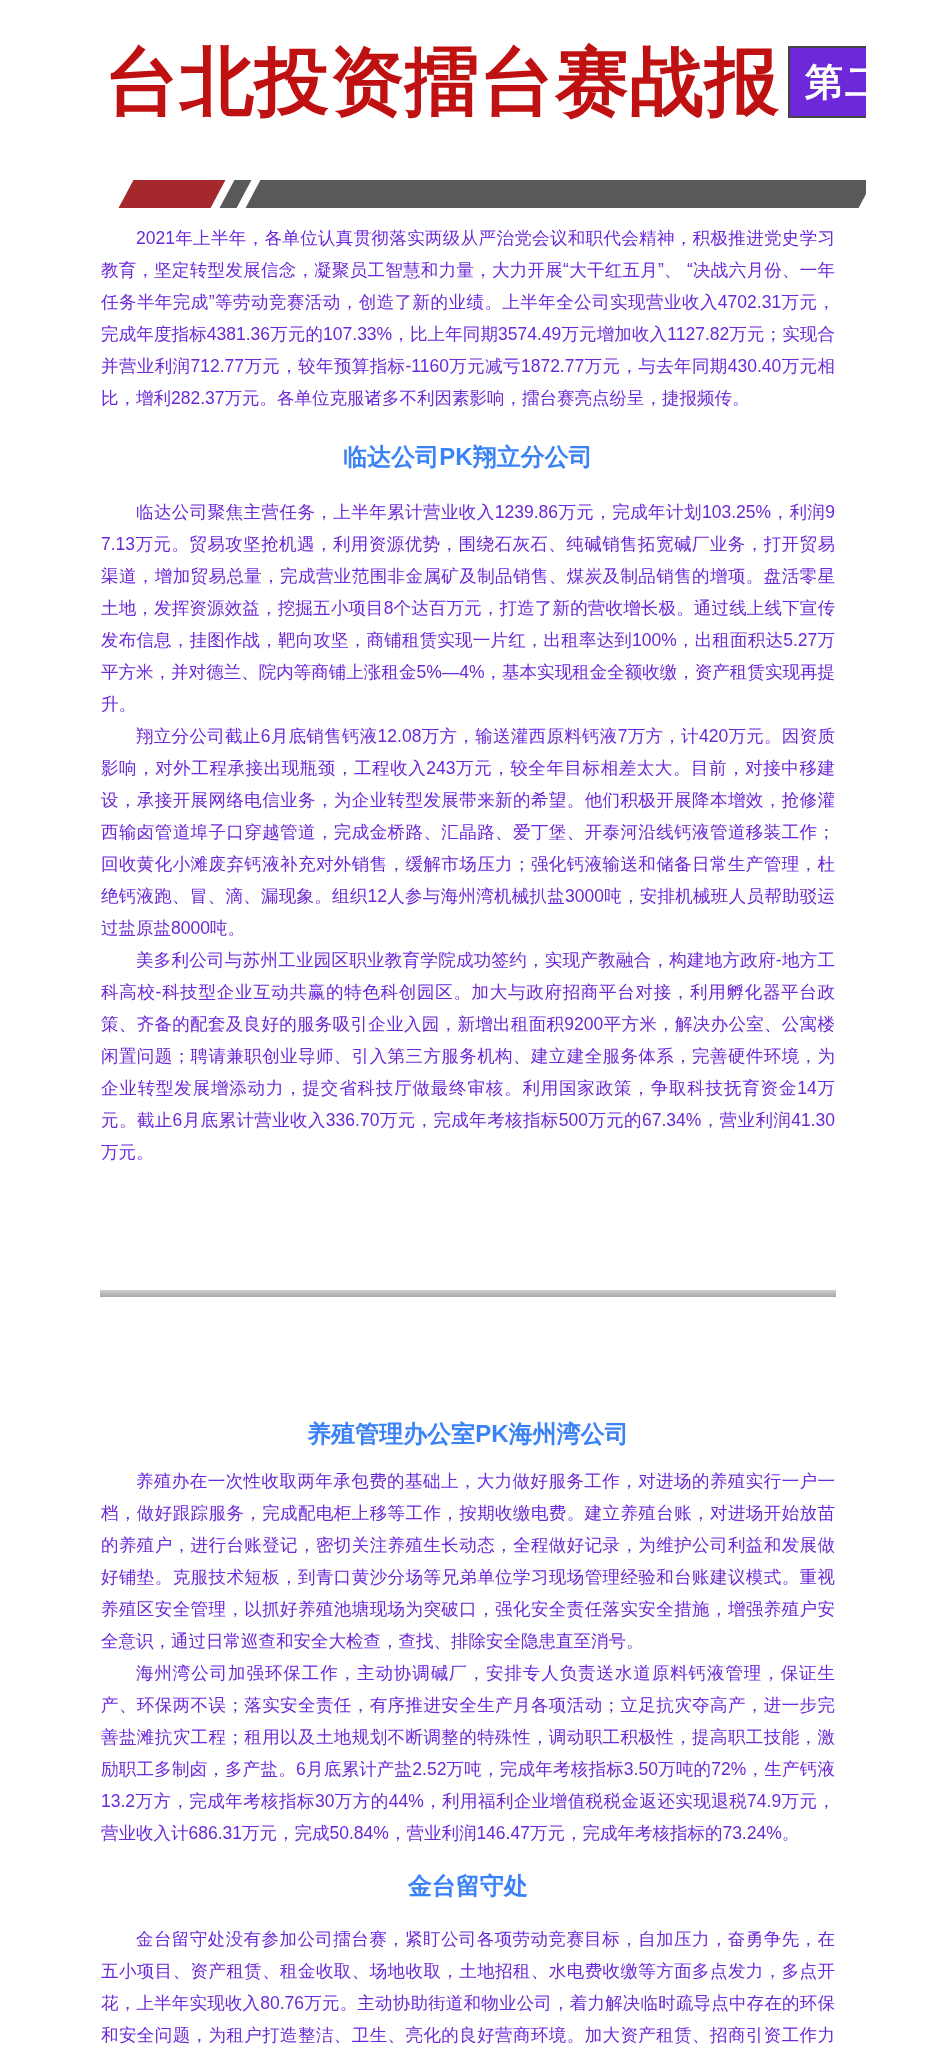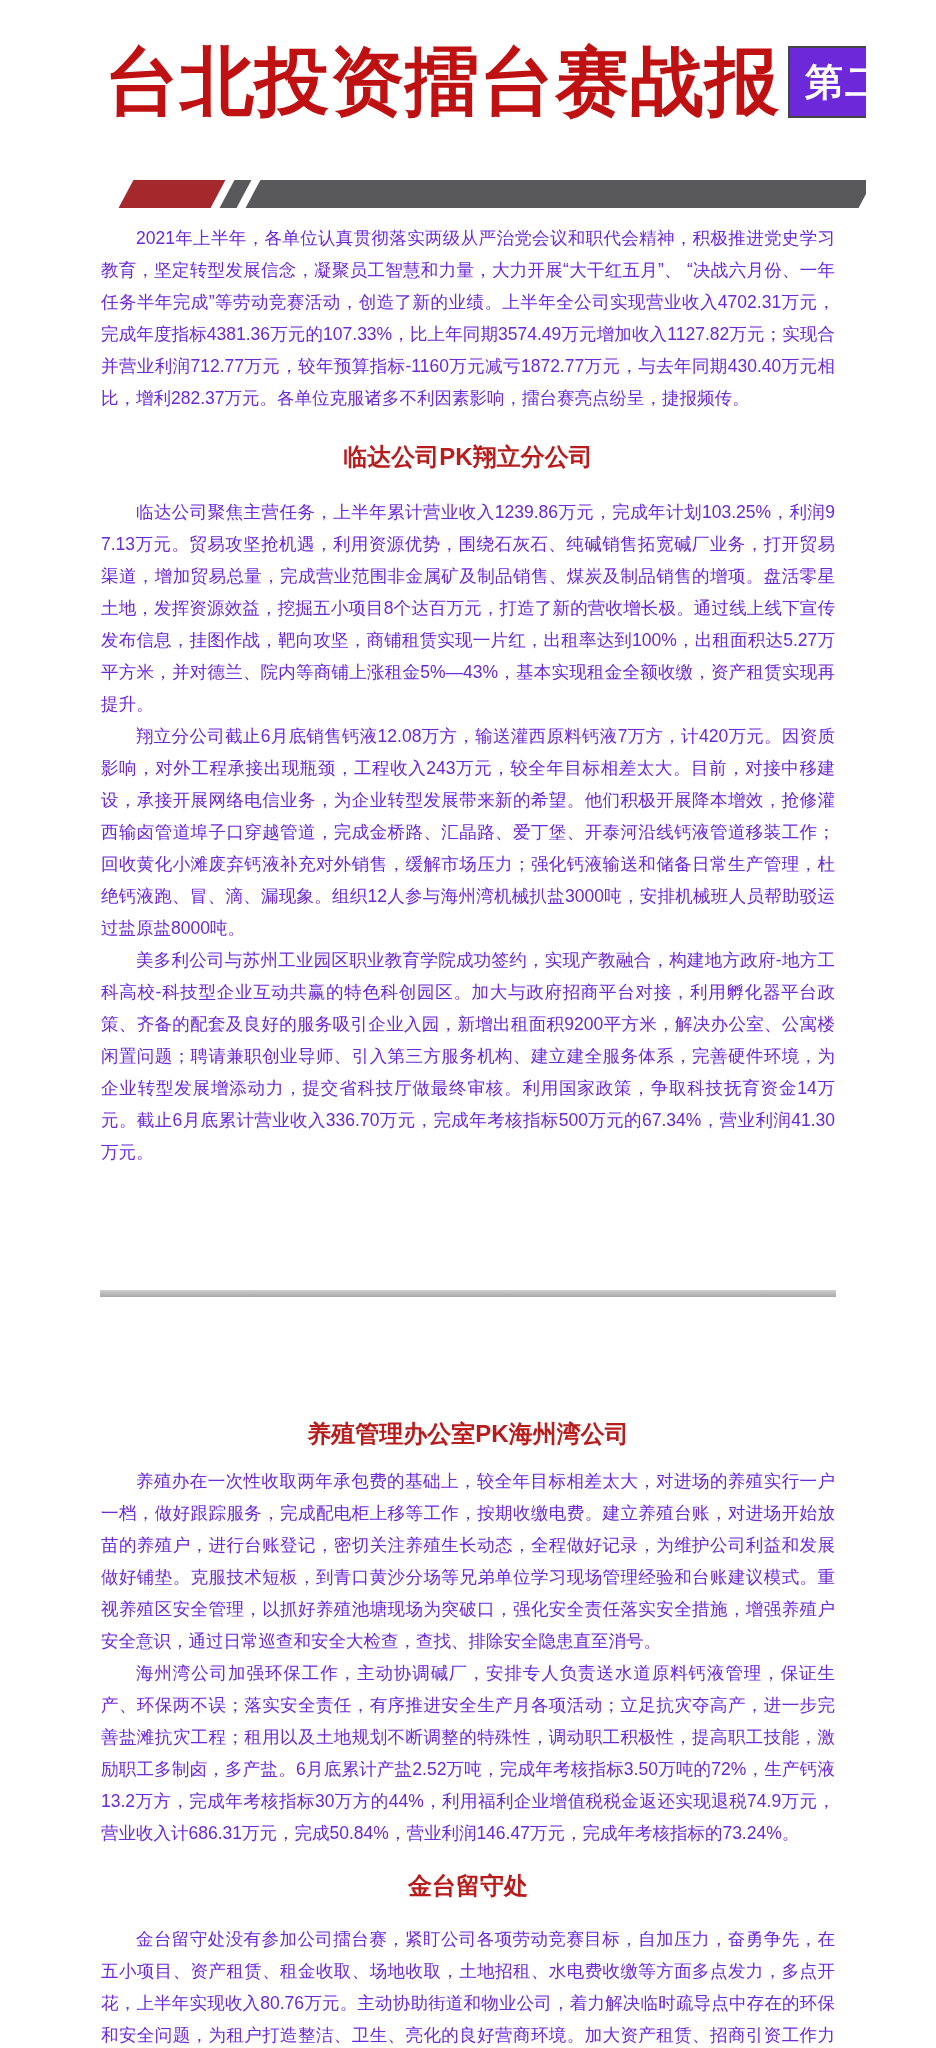--- a/index.html
+++ b/index.html
@@ -59,21 +59,21 @@
     text-align:justify;
     text-indent:2em;
     word-break:break-all;
   }
   .intro{margin-top:14px;}
   h2.sec-heading{
     margin:26px 31px 22px 31px;
     font-size:24px;
     line-height:34px;
     font-weight:700;
-    color:#b91c1c;
+    color:#3b82f6;
     text-align:center;
   }
   h2#h2-1{margin-top:8px;}
   h2#h2-2{margin-top:120px;margin-bottom:14px;}
   h2#h2-3{margin-top:20px;margin-bottom:20px;}
   
   .divider{
     height:7px;
     margin:122px 30px 0 30px;
     background:linear-gradient(#cfcfcf,#a8a8a8);
@@ -91,27 +91,27 @@
 
   <div class="stripes">
     <span class="stripe stripe-red"></span>
     <span class="stripe stripe-small"></span>
     <span class="stripe stripe-long"></span>
   </div>
 
   <p class="body-para intro">2021年上半年，各单位认真贯彻落实两级从严治党会议和职代会精神，积极推进党史学习教育，坚定转型发展信念，凝聚员工智慧和力量，大力开展“大干红五月”、 “决战六月份、一年任务半年完成”等劳动竞赛活动，创造了新的业绩。上半年全公司实现营业收入4702.31万元，完成年度指标4381.36万元的107.33%，比上年同期3574.49万元增加收入1127.82万元；实现合并营业利润712.77万元，较年预算指标-1160万元减亏1872.77万元，与去年同期430.40万元相比，增利282.37万元。各单位克服诸多不利因素影响，擂台赛亮点纷呈，捷报频传。</p>
 
   <h2 class="sec-heading" id="h2-0">临达公司PK翔立分公司</h2>
-  <p class="body-para">临达公司聚焦主营任务，上半年累计营业收入1239.86万元，完成年计划103.25%，利润97.13万元。贸易攻坚抢机遇，利用资源优势，围绕石灰石、纯碱销售拓宽碱厂业务，打开贸易渠道，增加贸易总量，完成营业范围非金属矿及制品销售、煤炭及制品销售的增项。盘活零星土地，发挥资源效益，挖掘五小项目8个达百万元，打造了新的营收增长极。通过线上线下宣传发布信息，挂图作战，靶向攻坚，商铺租赁实现一片红，出租率达到100%，出租面积达5.27万平方米，并对德兰、院内等商铺上涨租金5%—43%，基本实现租金全额收缴，资产租赁实现再提升。</p>
+  <p class="body-para">临达公司聚焦主营任务，上半年累计营业收入1239.86万元，完成年计划103.25%，利润97.13万元。贸易攻坚抢机遇，利用资源优势，围绕石灰石、纯碱销售拓宽碱厂业务，打开贸易渠道，增加贸易总量，完成营业范围非金属矿及制品销售、煤炭及制品销售的增项。盘活零星土地，发挥资源效益，挖掘五小项目8个达百万元，打造了新的营收增长极。通过线上线下宣传发布信息，挂图作战，靶向攻坚，商铺租赁实现一片红，出租率达到100%，出租面积达5.27万平方米，并对德兰、院内等商铺上涨租金5%—4%，基本实现租金全额收缴，资产租赁实现再提升。</p>
   <p class="body-para">翔立分公司截止6月底销售钙液12.08万方，输送灌西原料钙液7万方，计420万元。因资质影响，对外工程承接出现瓶颈，工程收入243万元，较全年目标相差太大。目前，对接中移建设，承接开展网络电信业务，为企业转型发展带来新的希望。他们积极开展降本增效，抢修灌西输卤管道埠子口穿越管道，完成金桥路、汇晶路、爱丁堡、开泰河沿线钙液管道移装工作；回收黄化小滩废弃钙液补充对外销售，缓解市场压力；强化钙液输送和储备日常生产管理，杜绝钙液跑、冒、滴、漏现象。组织12人参与海州湾机械扒盐3000吨，安排机械班人员帮助驳运过盐原盐8000吨。</p>
 
   <p class="body-para">美多利公司与苏州工业园区职业教育学院成功签约，实现产教融合，构建地方政府-地方工科高校-科技型企业互动共赢的特色科创园区。加大与政府招商平台对接，利用孵化器平台政策、齐备的配套及良好的服务吸引企业入园，新增出租面积9200平方米，解决办公室、公寓楼闲置问题；聘请兼职创业导师、引入第三方服务机构、建立建全服务体系，完善硬件环境，为企业转型发展增添动力，提交省科技厅做最终审核。利用国家政策，争取科技抚育资金14万元。截止6月底累计营业收入336.70万元，完成年考核指标500万元的67.34%，营业利润41.30万元。</p>
 
   <div class="divider"></div>
 
   <h2 class="sec-heading" id="h2-2">养殖管理办公室PK海州湾公司</h2>
-  <p class="body-para">养殖办在一次性收取两年承包费的基础上，较全年目标相差太大，对进场的养殖实行一户一档，做好跟踪服务，完成配电柜上移等工作，按期收缴电费。建立养殖台账，对进场开始放苗的养殖户，进行台账登记，密切关注养殖生长动态，全程做好记录，为维护公司利益和发展做好铺垫。克服技术短板，到青口黄沙分场等兄弟单位学习现场管理经验和台账建议模式。重视养殖区安全管理，以抓好养殖池塘现场为突破口，强化安全责任落实安全措施，增强养殖户安全意识，通过日常巡查和安全大检查，查找、排除安全隐患直至消号。</p>
+  <p class="body-para">养殖办在一次性收取两年承包费的基础上，大力做好服务工作，对进场的养殖实行一户一档，做好跟踪服务，完成配电柜上移等工作，按期收缴电费。建立养殖台账，对进场开始放苗的养殖户，进行台账登记，密切关注养殖生长动态，全程做好记录，为维护公司利益和发展做好铺垫。克服技术短板，到青口黄沙分场等兄弟单位学习现场管理经验和台账建议模式。重视养殖区安全管理，以抓好养殖池塘现场为突破口，强化安全责任落实安全措施，增强养殖户安全意识，通过日常巡查和安全大检查，查找、排除安全隐患直至消号。</p>
   <p class="body-para">海州湾公司加强环保工作，主动协调碱厂，安排专人负责送水道原料钙液管理，保证生产、环保两不误；落实安全责任，有序推进安全生产月各项活动；立足抗灾夺高产，进一步完善盐滩抗灾工程；租用以及土地规划不断调整的特殊性，调动职工积极性，提高职工技能，激励职工多制卤，多产盐。6月底累计产盐2.52万吨，完成年考核指标3.50万吨的72%，生产钙液13.2万方，完成年考核指标30万方的44%，利用福利企业增值税税金返还实现退税74.9万元，营业收入计686.31万元，完成50.84%，营业利润146.47万元，完成年考核指标的73.24%。</p>
 
   <h2 class="sec-heading" id="h2-3">金台留守处</h2>
   <p class="body-para">金台留守处没有参加公司擂台赛，紧盯公司各项劳动竞赛目标，自加压力，奋勇争先，在五小项目、资产租赁、租金收取、场地收取，土地招租、水电费收缴等方面多点发力，多点开花，上半年实现收入80.76万元。主动协助街道和物业公司，着力解决临时疏导点中存在的环保和安全问题，为租户打造整洁、卫生、亮化的良好营商环境。加大资产租赁、招商引资工作力度，主动出击与开发区相关部门沟通，抓住机遇，积极盘活公司570亩土地，为企业转型发展增添动力、释放活力；认真做好租户服务工作，检查、维修电梯，按时收缴了水电等相关费用。</p>
 
 </div>
 
 </body></html>

